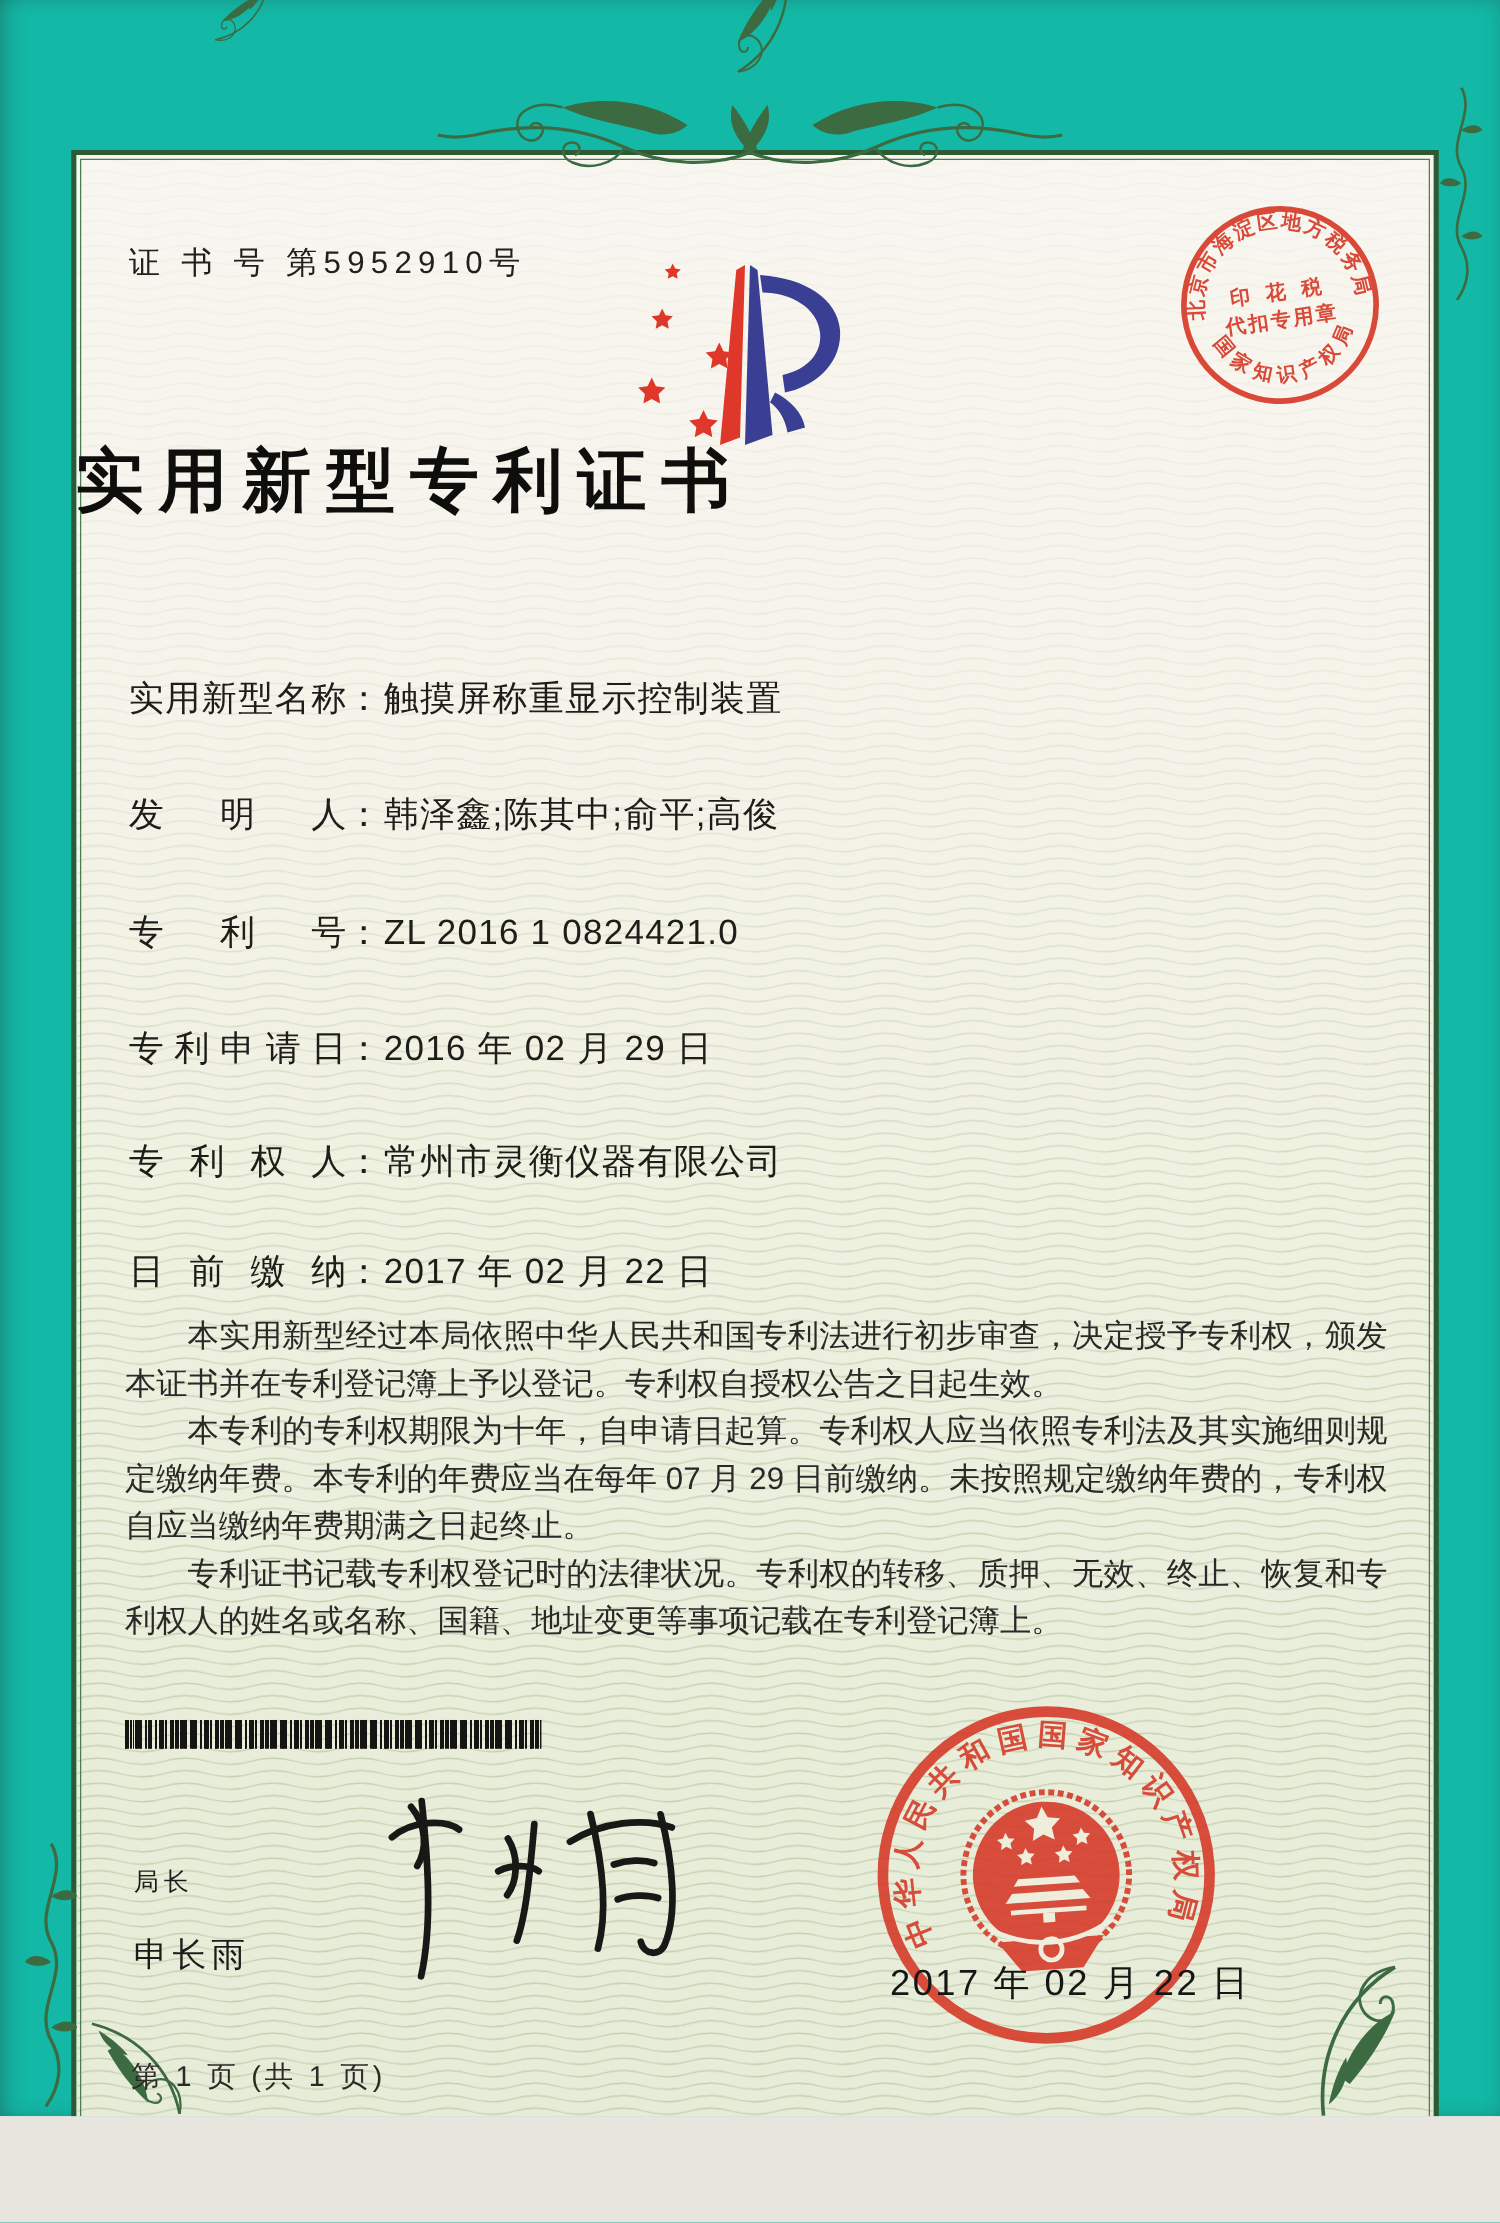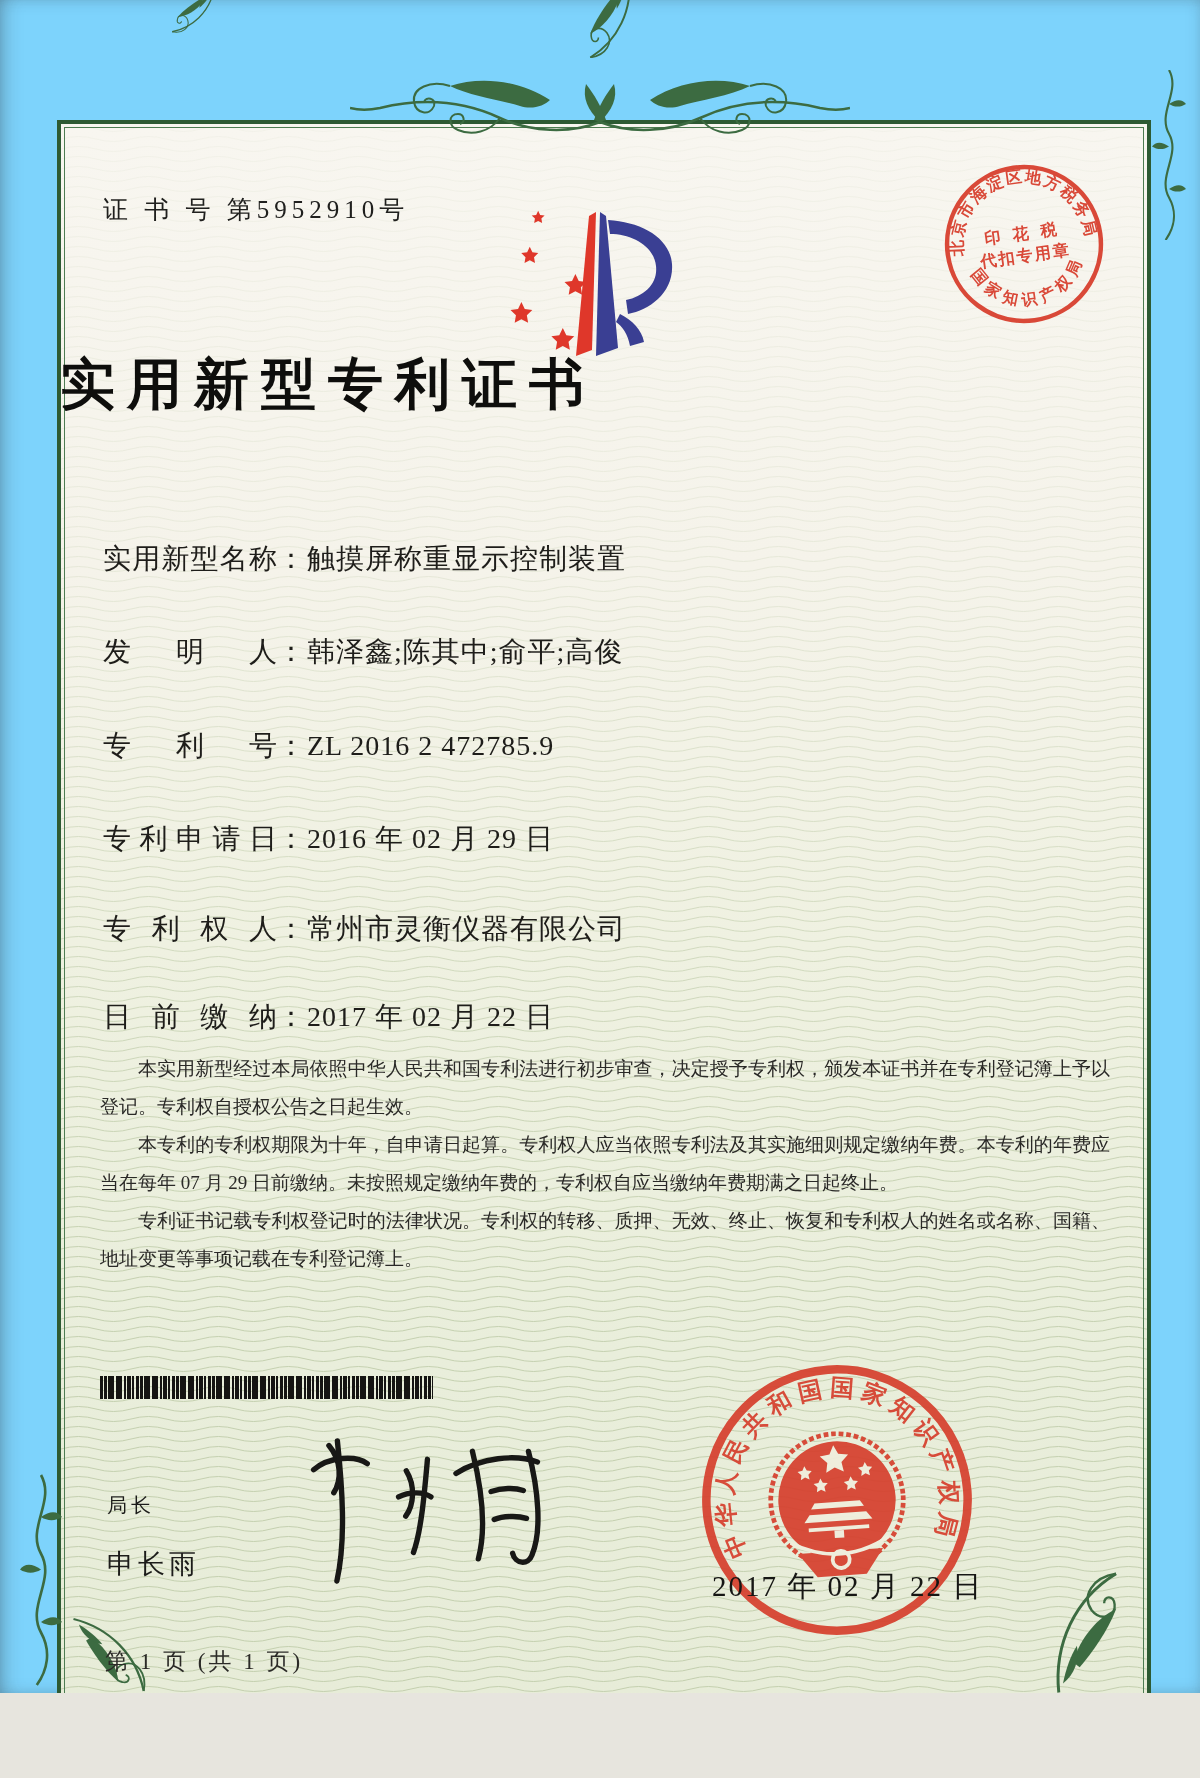--- a/index.html
+++ b/index.html
@@ -1,19 +1,19 @@
 <!DOCTYPE html>
 <html><head>
 <meta charset="utf-8">
 <style>
   html,body{margin:0;padding:0;background:#e7e5de;}
   #page{
     position:relative;width:1200px;height:1693px;margin:0 auto;
-    background:#7dd3fc;overflow:hidden;
-    font-family:Liberation Serif, serif;
+    background:#14b8a6;overflow:hidden;
+    font-family:Liberation Sans, sans-serif;
     box-shadow:inset 14px 0 20px -12px rgba(40,40,40,.35),
                inset -10px 0 16px -10px rgba(60,60,60,.15),
                inset 0 10px 18px -12px rgba(60,60,60,.20),
                inset 0 -10px 18px -12px rgba(60,60,60,.18);
   }
   
   #frame{
     position:absolute;left:57px;top:120px;width:1086px;height:1578px;
     border:4px solid #2d5a33;
     background:linear-gradient(180deg,#f8f6f0 0%,#f5f3ea 28%,#eff1e1 52%,#e9eedb 78%,#e7ecd8 100%);
@@ -34,21 +34,21 @@
   #logo{position:absolute;left:492px;top:198px;width:210px;height:168px;}
   #taxstamp{position:absolute;left:938px;top:158px;width:172px;height:172px;opacity:.95;}
   #title{
     position:absolute;left:60px;top:348px;width:960px;
     font-size:55px;font-weight:700;letter-spacing:12px;color:#0e0e0c;
   }
   .fieldrow{position:absolute;left:103px;font-size:28px;color:#1e1d1a;white-space:nowrap;}
   .flabel{display:inline-block;width:174px;text-align:justify;text-align-last:justify;vertical-align:bottom;}
   .fsep{display:inline-block;}
   .fvalue{display:inline-block;margin-left:2px;letter-spacing:1px;}
-  #paras{position:absolute;left:100px;top:1050px;width:1010px;font-size:19px;line-height:38px;color:#2a2927;text-align:justify;}
+  #paras{position:absolute;left:100px;top:1050px;width:1010px;font-size:25px;line-height:38px;color:#2a2927;text-align:justify;}
   #paras p{margin:0;text-indent:2em;}
   #barcode{
     position:absolute;left:100px;top:1376px;width:333px;height:23px;
     background:
       repeating-linear-gradient(90deg,#151412 0 2px,transparent 2px 4px),
       repeating-linear-gradient(90deg,#151412 0 3px,transparent 3px 9px),
       repeating-linear-gradient(90deg,#151412 0 1px,transparent 1px 6px);
   }
   #signerTitle{position:absolute;left:107px;top:1492px;font-size:20px;letter-spacing:4px;color:#1c1c1a;}
   #signerName{position:absolute;left:107px;top:1546px;font-size:27px;letter-spacing:4px;color:#1c1c1a;}
@@ -161,21 +161,21 @@
 
   <div id="title">实用新型专利证书</div>
 
   <div class="fieldrow" style="top:540px">
     <span class="flabel">实用新型名称</span><span class="fsep">：</span><span class="fvalue">触摸屏称重显示控制装置</span>
   </div>
   <div class="fieldrow" style="top:633px">
     <span class="flabel">发明人</span><span class="fsep">：</span><span class="fvalue">韩泽鑫;陈其中;俞平;高俊</span>
   </div>
   <div class="fieldrow" style="top:727px">
-    <span class="flabel">专利号</span><span class="fsep">：</span><span class="fvalue">ZL 2016 2 472785.9</span>
+    <span class="flabel">专利号</span><span class="fsep">：</span><span class="fvalue">ZL 2016 1 0824421.0</span>
   </div>
   <div class="fieldrow" style="top:820px">
     <span class="flabel">专利申请日</span><span class="fsep">：</span><span class="fvalue">2016 年 02 月 29 日</span>
   </div>
   <div class="fieldrow" style="top:910px">
     <span class="flabel">专利权人</span><span class="fsep">：</span><span class="fvalue">常州市灵衡仪器有限公司</span>
   </div>
   <div class="fieldrow" style="top:998px">
     <span class="flabel">日前缴纳</span><span class="fsep">：</span><span class="fvalue">2017 年 02 月 22 日</span>
   </div>

